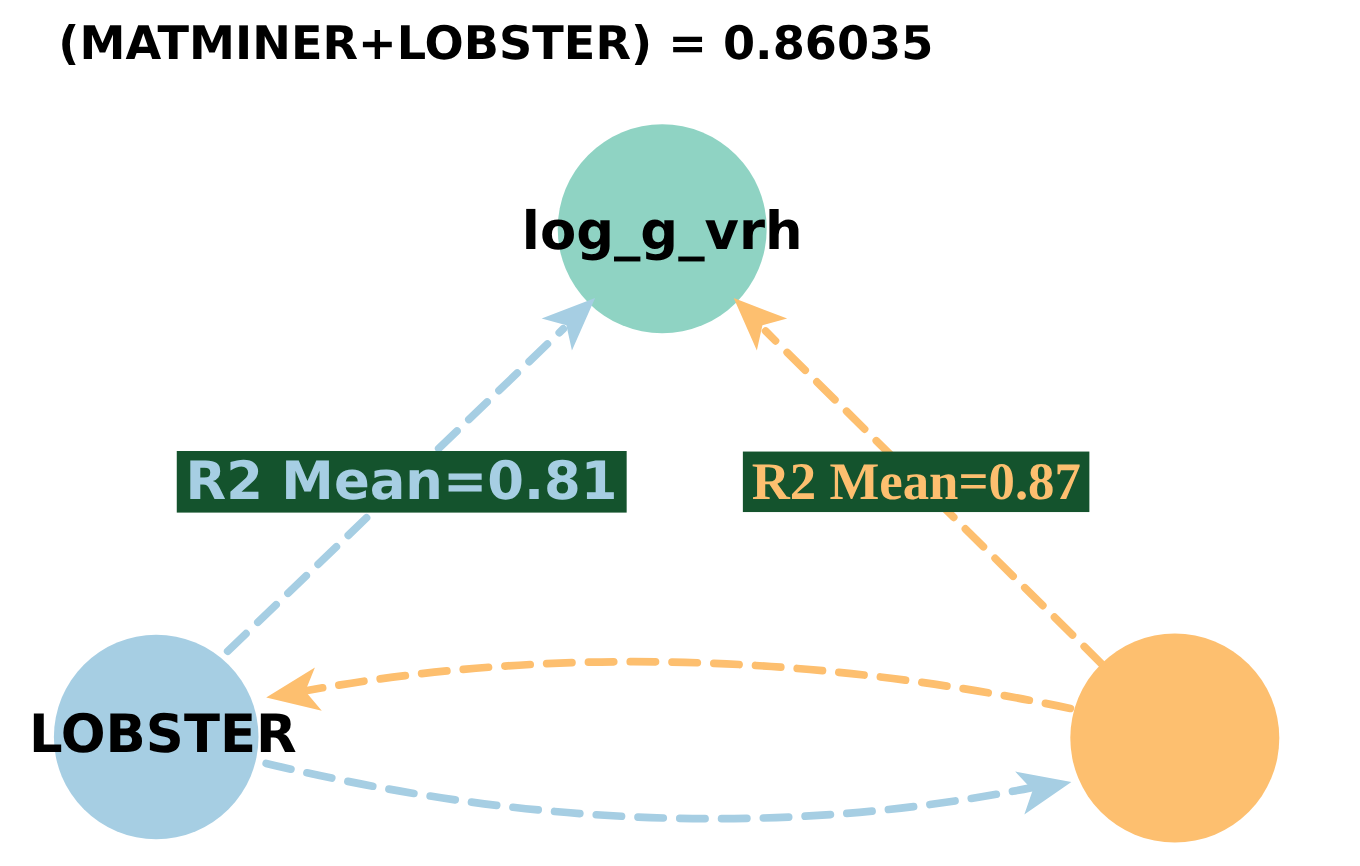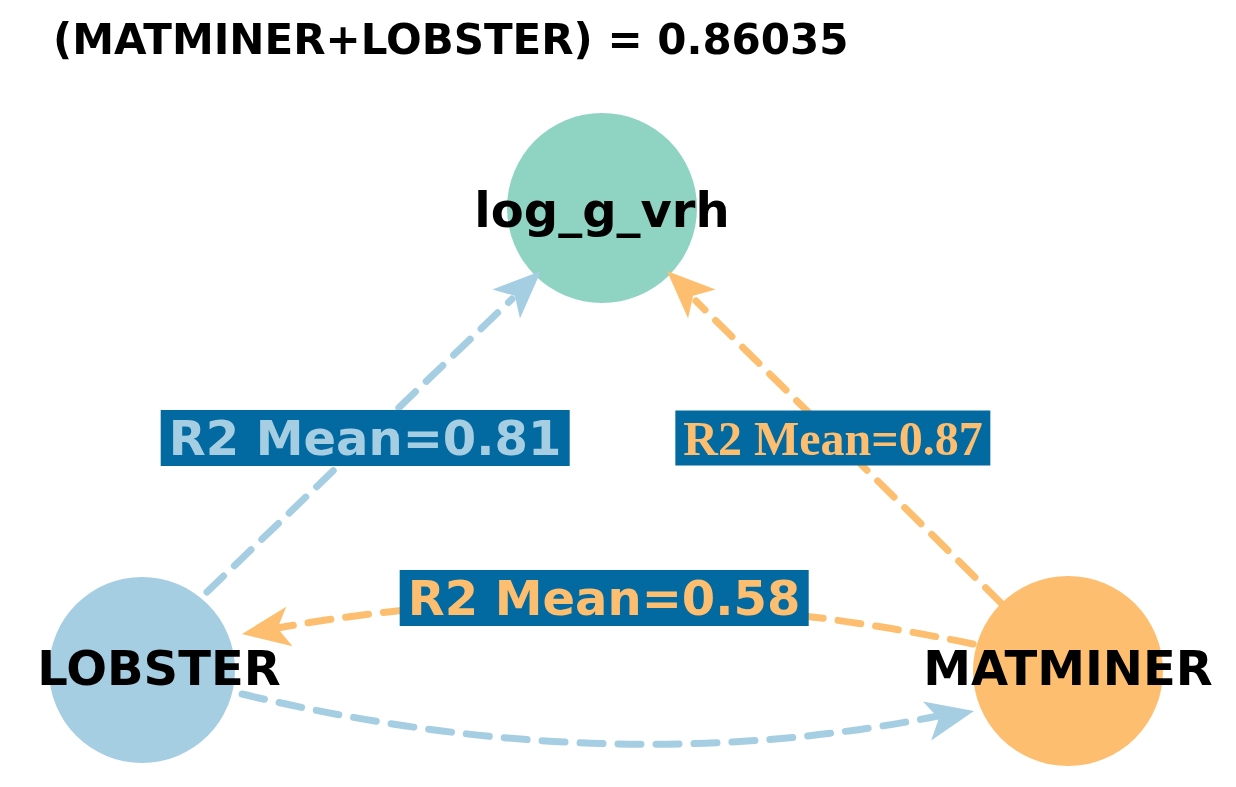--- a/index.html
+++ b/index.html
@@ -14,21 +14,21 @@
   .node{
     position:absolute;border-radius:50%;
   }
   .node-label{
     position:absolute;transform:translate(-50%,-50%);
     font-size:48px;font-weight:bold;color:#000;white-space:nowrap;
   }
   .edge-label{
     position:absolute;transform:translate(-50%,-50%);
     font-size:48px;font-weight:bold;white-space:nowrap;
-    background:#0369a1;padding:0 8px;
+    background:#14532d;padding:0 8px;
   }
   svg.edges{position:absolute;left:0;top:0;pointer-events:none;}
 </style>
 </head>
 <body>
 
 <div class="stage">
 
   <div class="node" style="left: 507px; top: 113px; width: 190px; height: 190px; background: rgb(143, 211, 195);"></div>
   <div class="node" style="left: 49px; top: 577px; width: 186px; height: 186px; background: rgb(166, 206, 227);"></div>
@@ -44,20 +44,18 @@
 
     <path d="M 973 644 Q 608 568 278 628" fill="none" stroke-width="7" stroke-linecap="round" stroke-dasharray="23 15" stroke="#fdbf6f"></path>
     <polygon points="0,0 -48,-20 -36,0 -48,20" transform="translate(242,634) rotate(171)" fill="#fdbf6f"></polygon>
 
     <path d="M 242 694 Q 608 782 938 716" fill="none" stroke-width="7" stroke-linecap="round" stroke-dasharray="23 15" stroke="#a6cee3"></path>
     <polygon points="0,0 -48,-20 -36,0 -48,20" transform="translate(974,711) rotate(-12)" fill="#a6cee3"></polygon>
   </svg>
 
   <div class="edge-label" style="left: 365px; top: 438px; color: rgb(166, 206, 227);">R2 Mean=0.81</div>
   <div class="edge-label" style="left: 833px; top: 438px; color: rgb(253, 191, 111); font-family: Liberation Serif, serif;">R2 Mean=0.87</div>
-  <div class="edge-label" style="left: 604px; top: 598px; color: rgb(253, 191, 111);">R2 Mean=0.58</div>
 
   <div class="node-label" style="left:602px;top:210px;">log_g_vrh</div>
-  <div class="node-label" style="left:159px;top:668px;">LOBSTER</div>
-  <div class="node-label" style="left:1068px;top:668px;">MATMINER</div>
+  <div class="node-label" style="left:148px;top:668px;">LOBSTER</div>
 
   <div class="title">(MATMINER+LOBSTER) = 0.86035</div>
 </div>
 
 </body></html>

